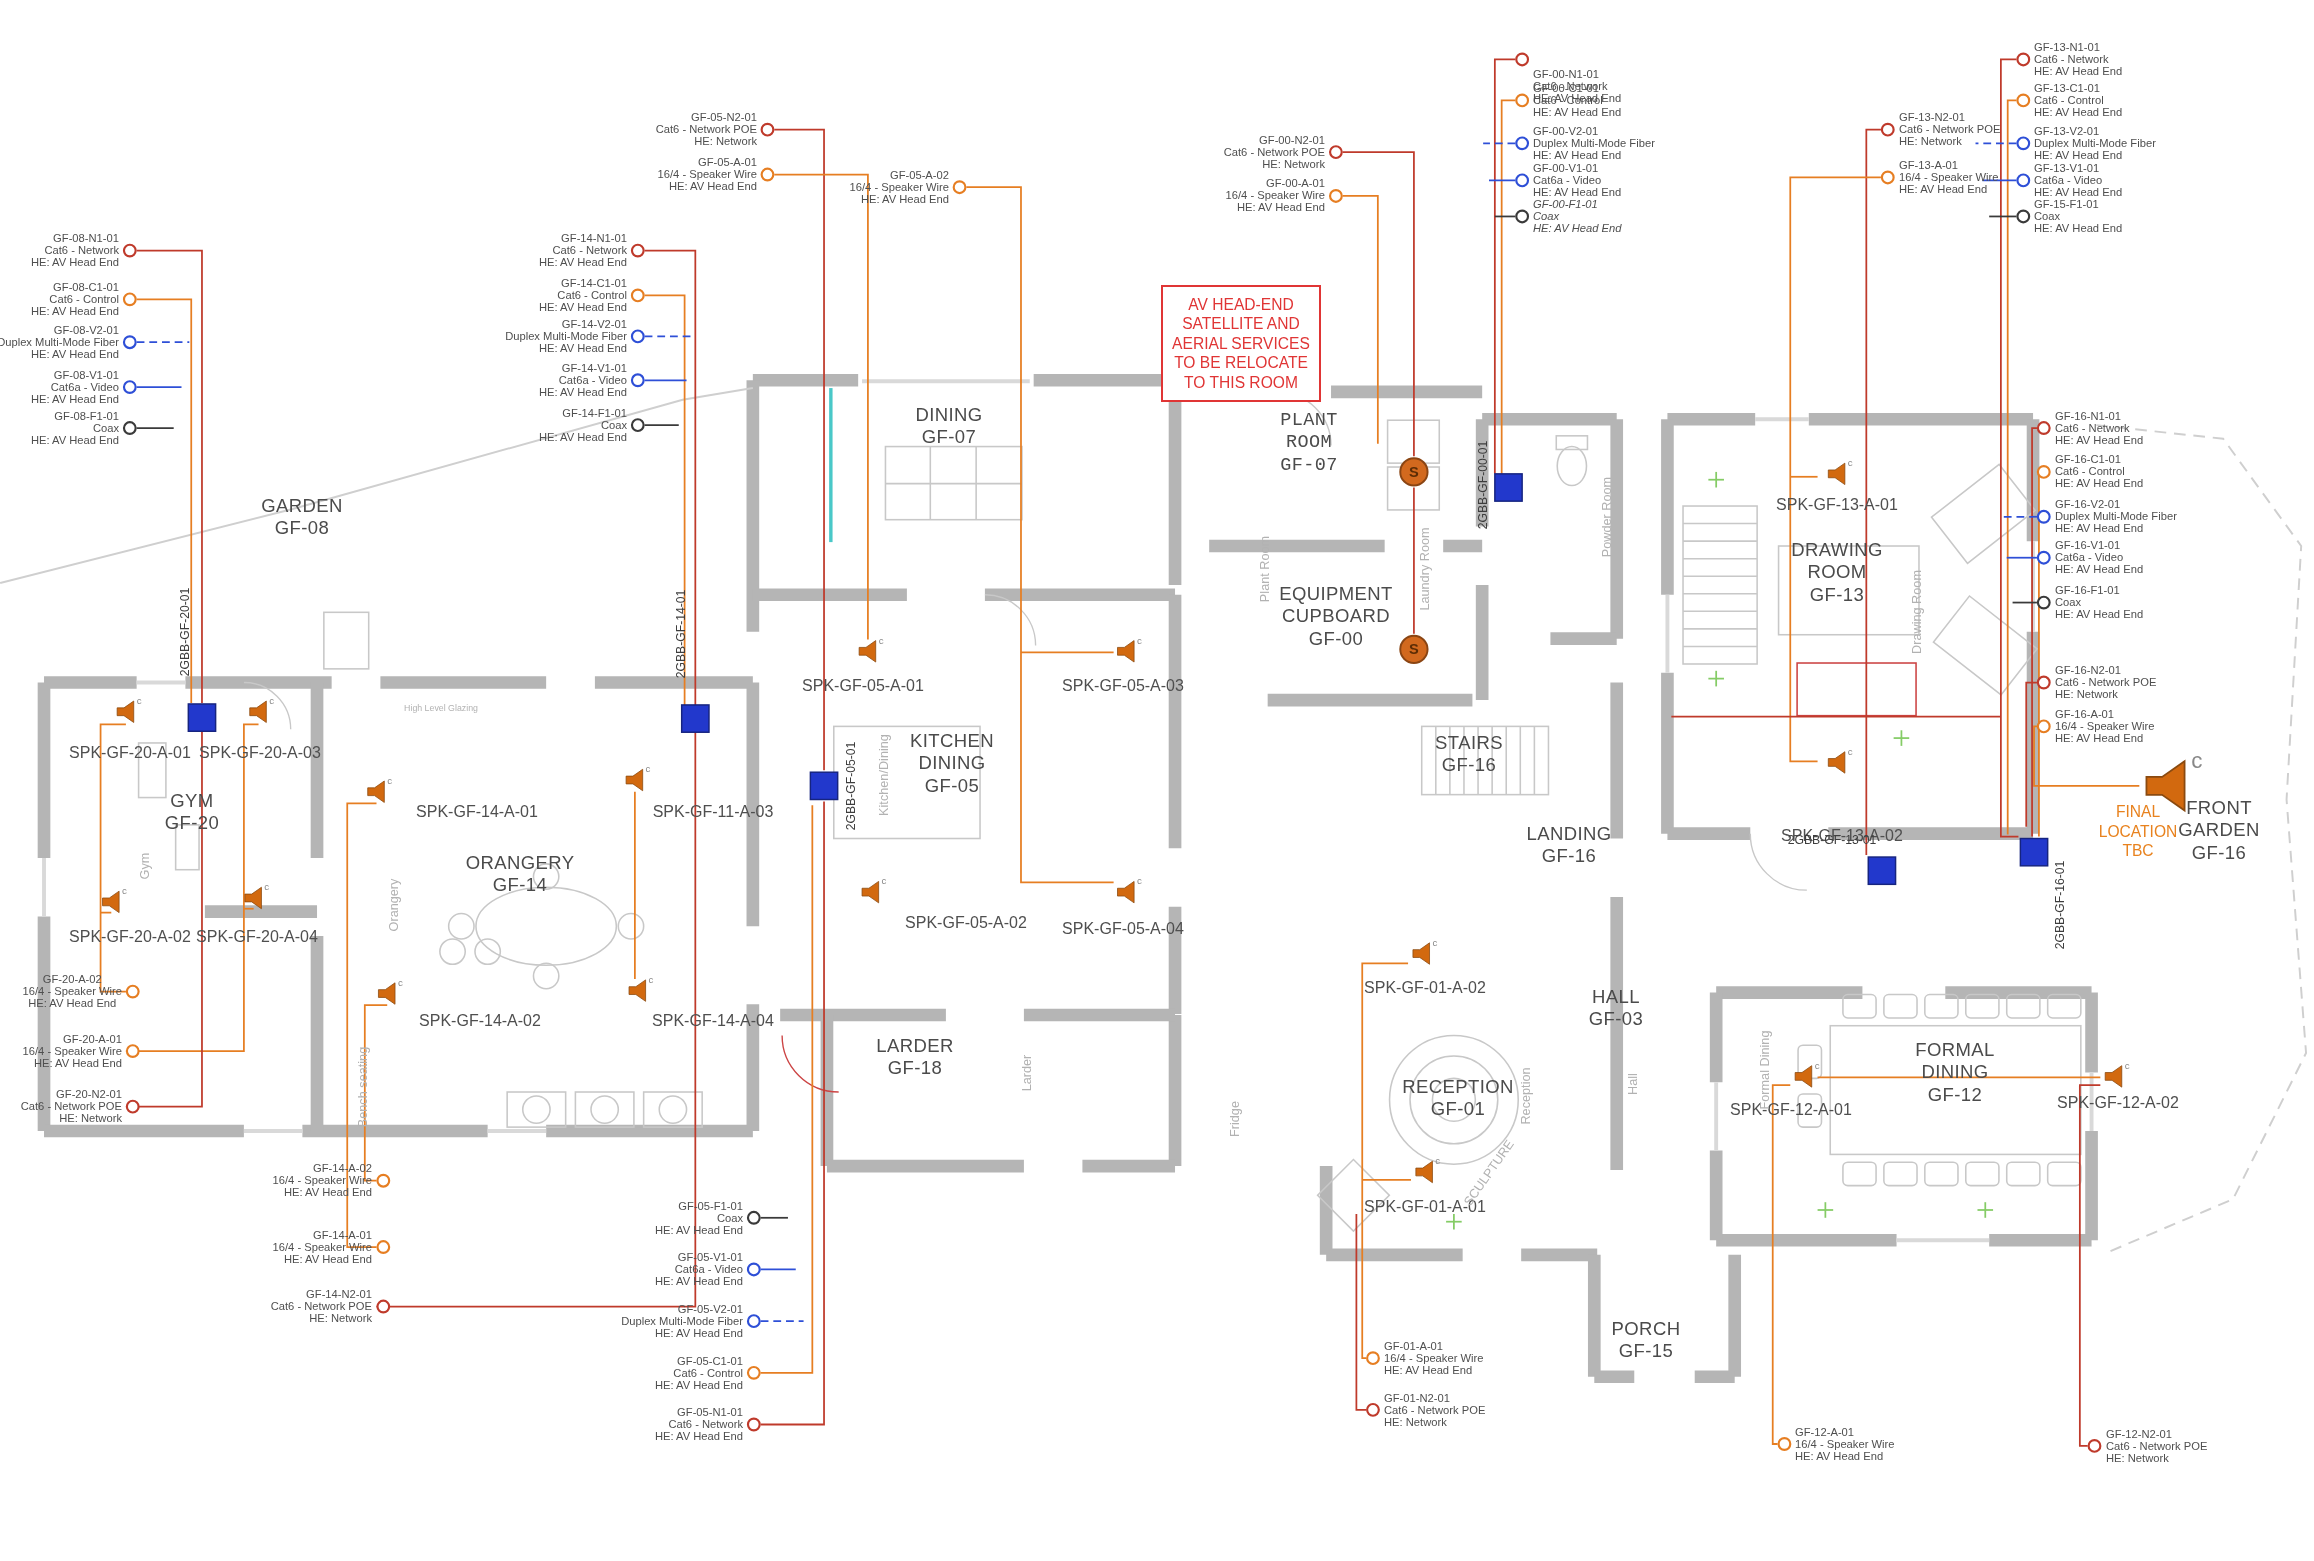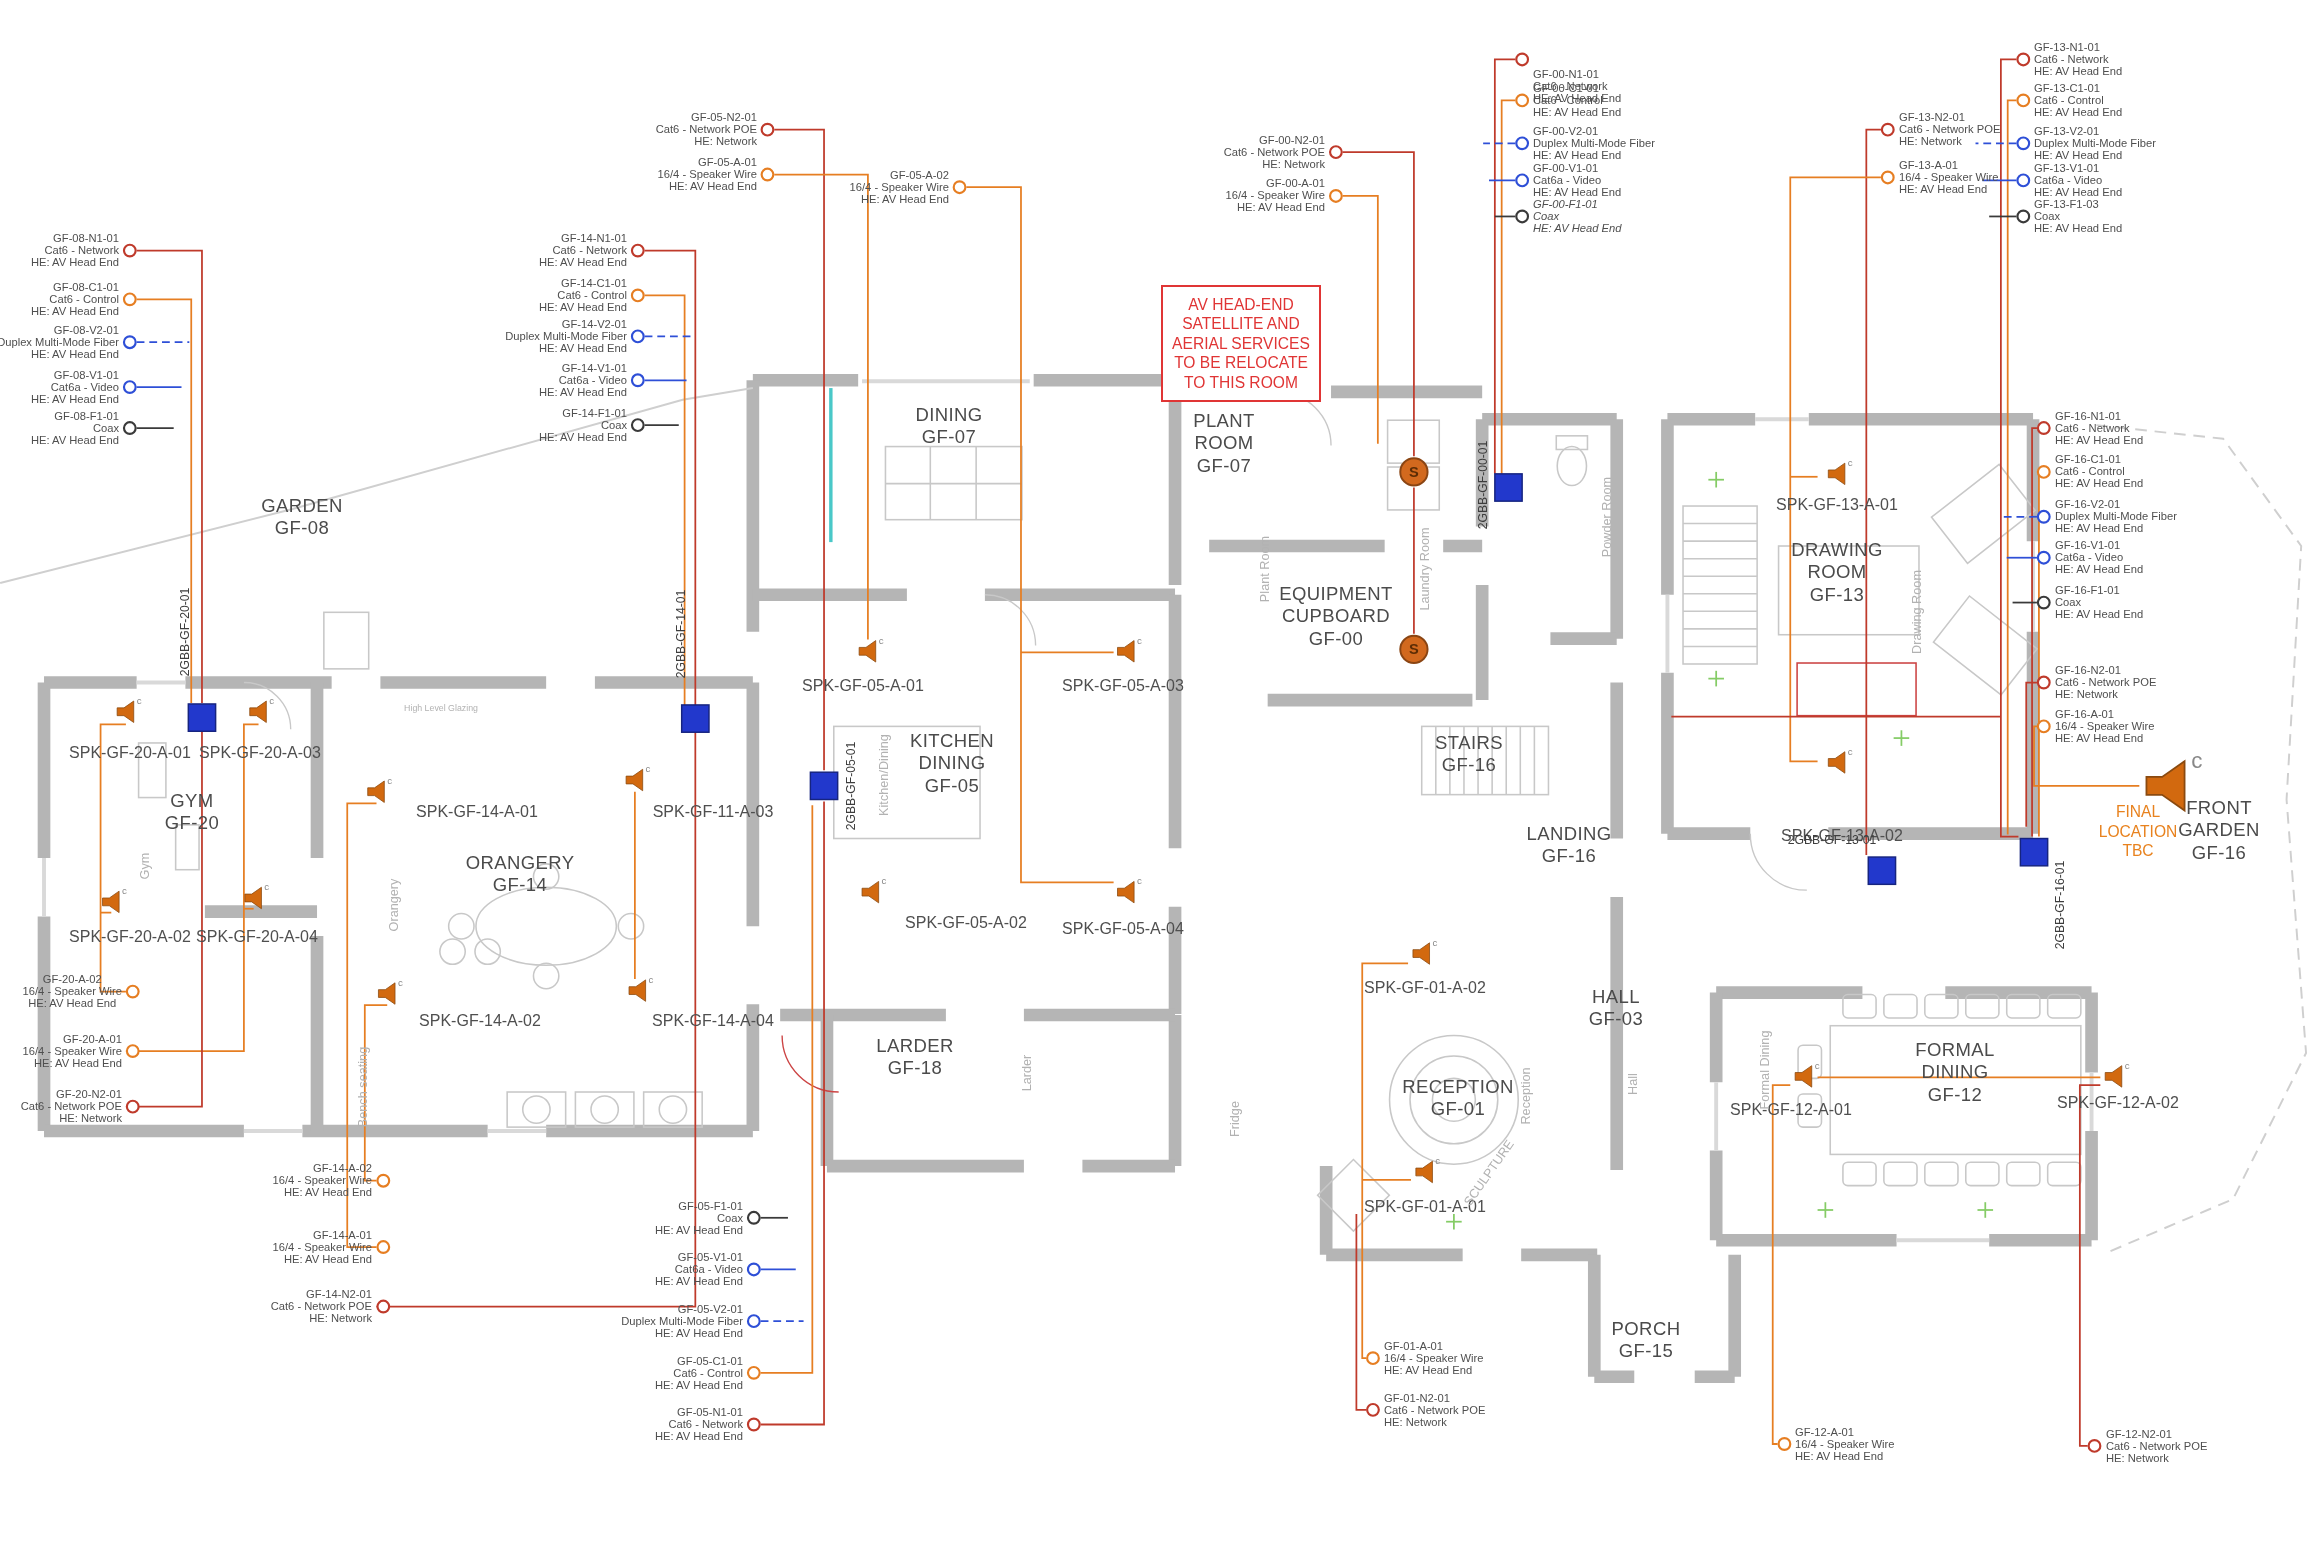--- a/index.html
+++ b/index.html
@@ -517,21 +517,21 @@
         <div>GF-13-V2-01</div>
         <div>Duplex Multi-Mode Fiber</div>
         <div>HE: AV Head End</div>
       </div>
       <div class="clabel" style="top: 162px; text-align: left; left: 2034px;">
         <div>GF-13-V1-01</div>
         <div>Cat6a - Video</div>
         <div>HE: AV Head End</div>
       </div>
       <div class="clabel" style="top: 198px; text-align: left; left: 2034px;">
-        <div>GF-13-F1-03</div>
+        <div>GF-15-F1-01</div>
         <div>Coax</div>
         <div>HE: AV Head End</div>
       </div>
       <div class="clabel" style="top: 410px; text-align: left; left: 2055px;">
         <div>GF-16-N1-01</div>
         <div>Cat6 - Network</div>
         <div>HE: AV Head End</div>
       </div>
       <div class="clabel" style="top: 453px; text-align: left; left: 2055px;">
         <div>GF-16-C1-01</div>
@@ -680,21 +680,21 @@
       </div>
       <div class="room" style="left: 952px; top: 764px;">
         <div>KITCHEN
 DINING</div>
         <div>GF-05</div>
       </div>
       <div class="room" style="left: 915px; top: 1057px;">
         <div>LARDER</div>
         <div>GF-18</div>
       </div>
-      <div class="room" style="left: 1224px; top: 444px;">
+      <div class="room" style="left: 1309px; top: 444px; font-family: Liberation Mono, monospace;">
         <div>PLANT
 ROOM</div>
         <div>GF-07</div>
       </div>
       <div class="room" style="left: 1336px; top: 617px;">
         <div>EQUIPMENT
 CUPBOARD</div>
         <div>GF-00</div>
       </div>
       <div class="room" style="left: 1469px; top: 754px;">

